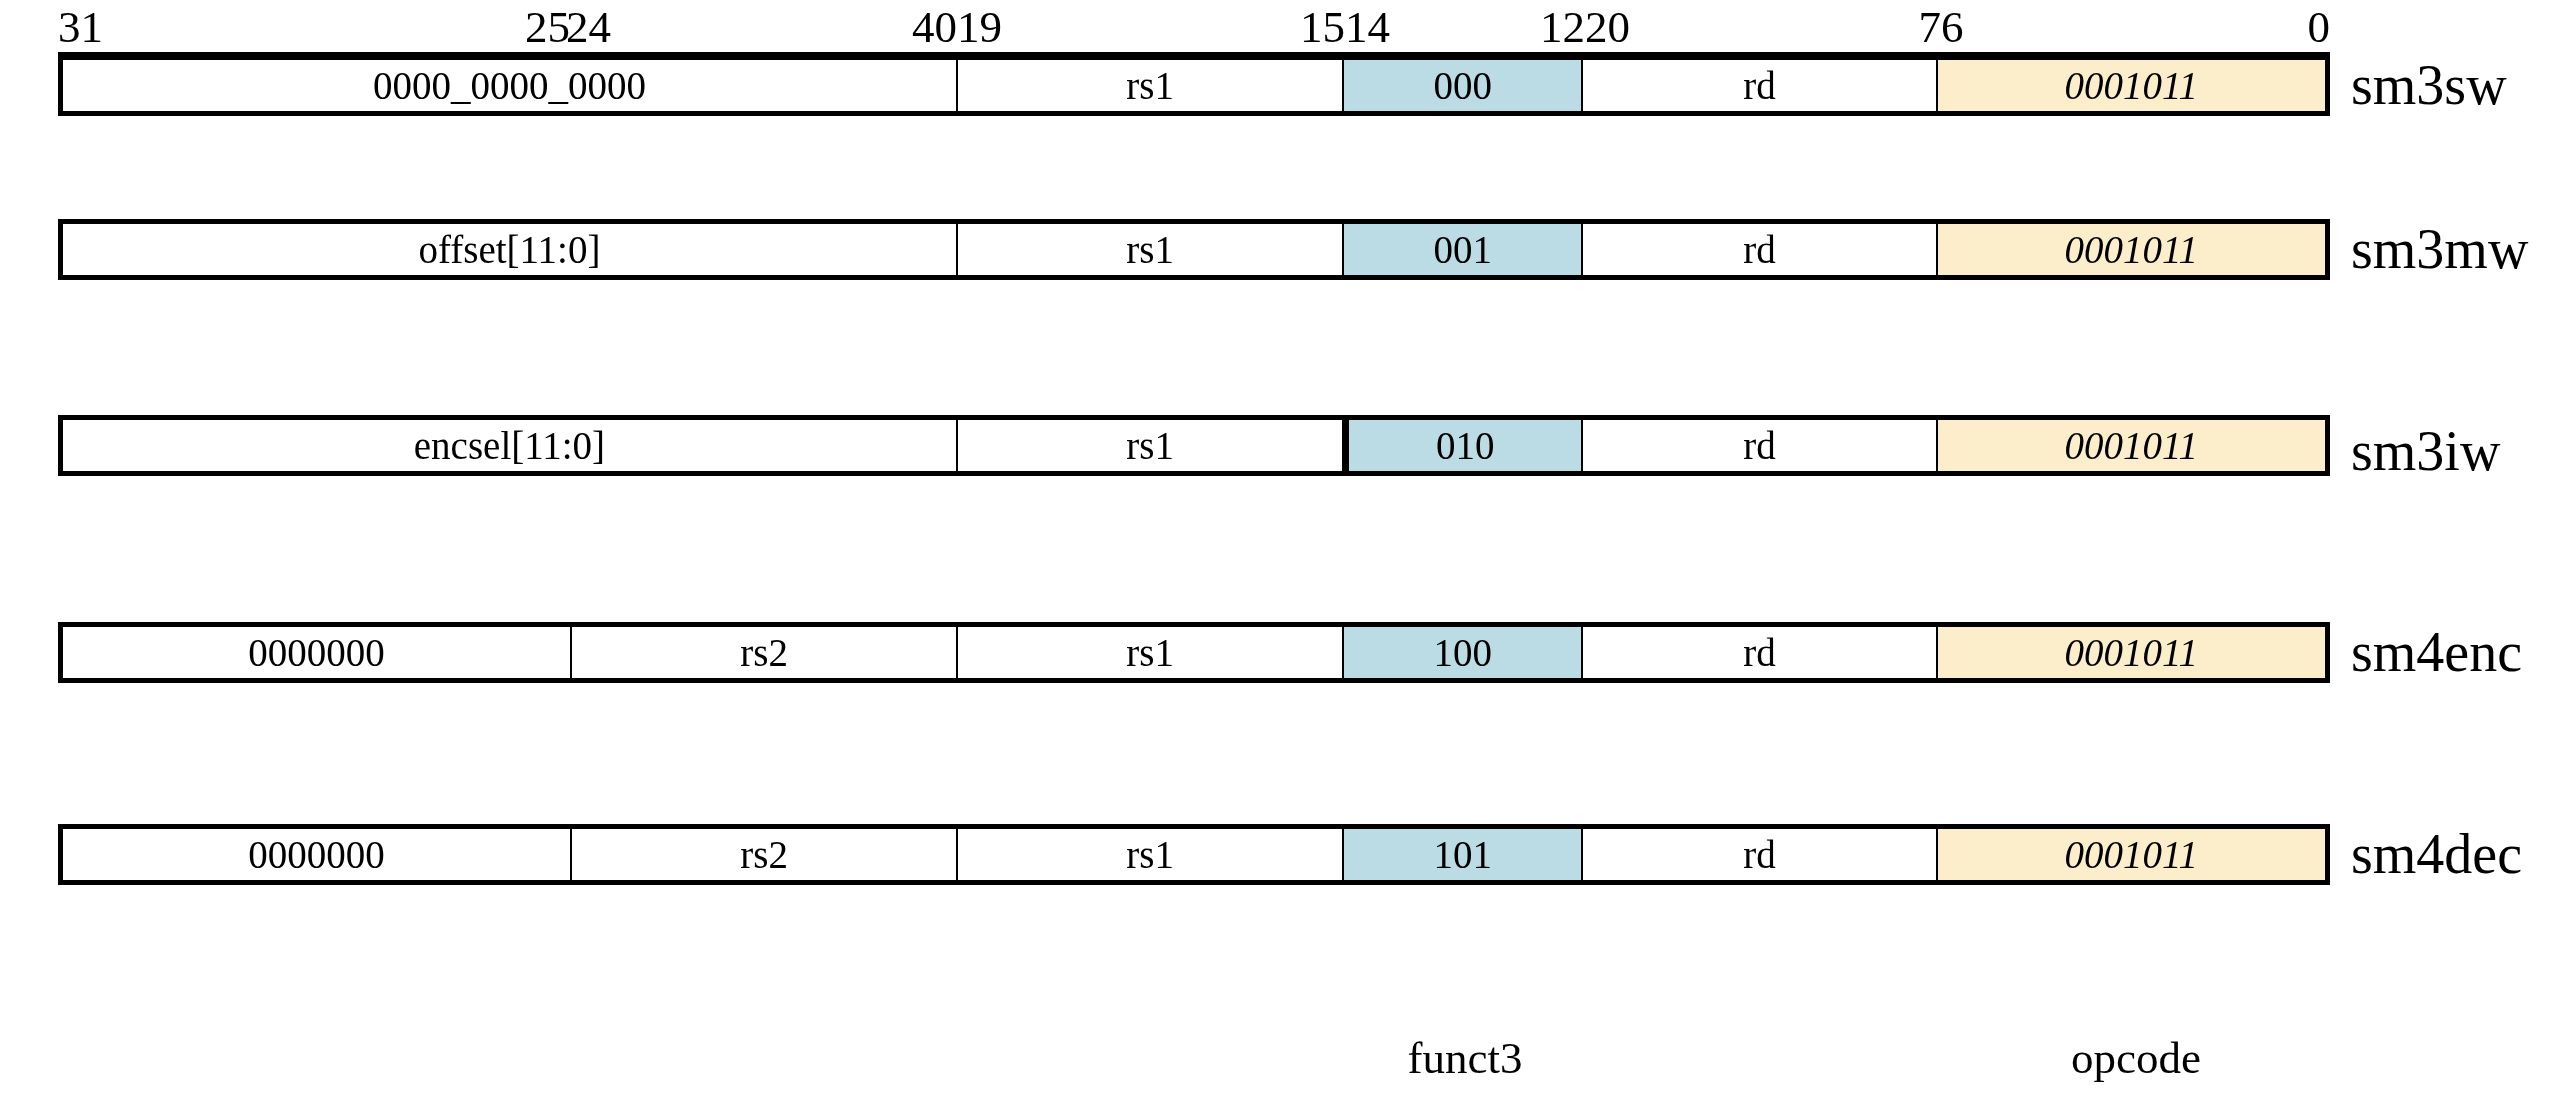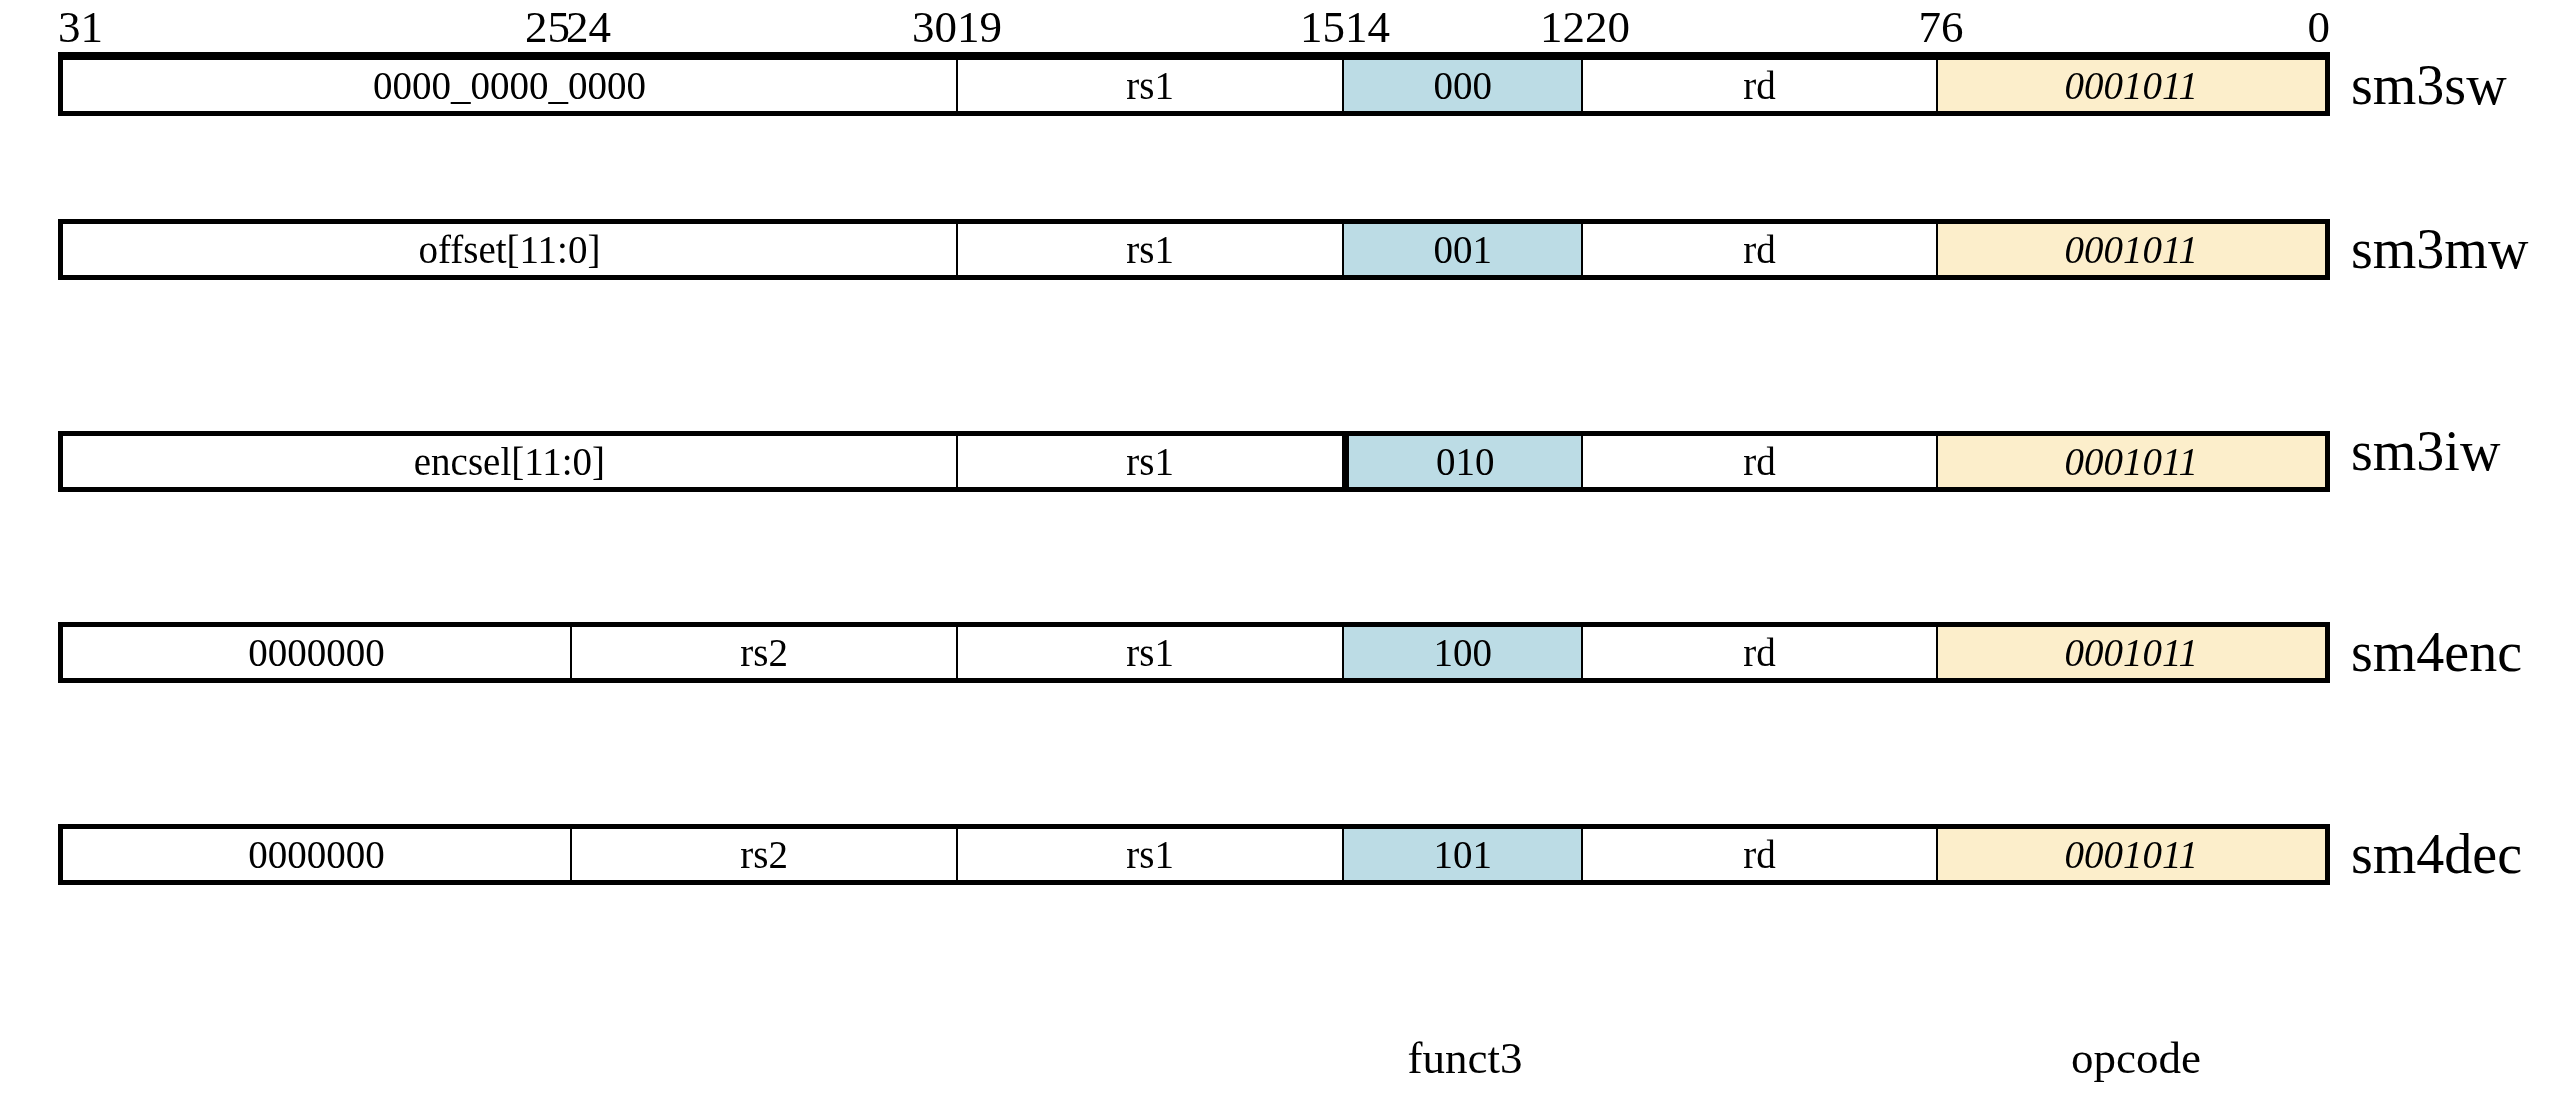--- a/index.html
+++ b/index.html
@@ -105,21 +105,21 @@
 <body>
 
 <div id="diagram">
 
   <div class="ruler">
     <div class="ruler-line"></div>
 
   <div class="bit-num left" style="left: 0px;">31</div>
       <div class="bit-num right" style="left: 512px;">25</div>
       <div class="bit-num left" style="left: 508px;">24</div>
-      <div class="bit-num right" style="left: 899px;">30</div>
+      <div class="bit-num right" style="left: 899px;">40</div>
       <div class="bit-num left" style="left: 899px;">19</div>
       <div class="bit-num right" style="left: 1287px;">15</div>
       <div class="bit-num left" style="left: 1287px;">14</div>
       <div class="bit-num right" style="left: 1527px;">12</div>
       <div class="bit-num left" style="left: 1527px;">20</div>
       <div class="bit-num right" style="left: 1883px;">7</div>
       <div class="bit-num left" style="left: 1883px;">6</div>
       <div class="bit-num right" style="left: 2272px;">0</div>
     </div>
 
@@ -132,21 +132,21 @@
     </div>
     <div class="mnemonic" style="top: 55px;">sm3sw</div>
     <div class="row" style="top: 219px;">
       <div class="cell" style="width: 39.563%;">offset[11:0]</div>
       <div class="cell" style="width: 17.085%;">rs1</div>
       <div class="cell funct3" style="width: 10.565%;">001</div>
       <div class="cell" style="width: 15.665%;">rd</div>
       <div class="cell opcode" style="width: 17.122%;">0001011</div>
     </div>
     <div class="mnemonic" style="top: 219px;">sm3mw</div>
-    <div class="row" style="top: 431px;">
+    <div class="row" style="top: 415px;">
       <div class="cell" style="width: 39.563%;">encsel[11:0]</div>
       <div class="cell" style="width: 17.085%;">rs1</div>
       <div class="cell funct3 thickleft" style="width: 10.565%;">010</div>
       <div class="cell" style="width: 15.665%;">rd</div>
       <div class="cell opcode" style="width: 17.122%;">0001011</div>
     </div>
     <div class="mnemonic" style="top: 421px;">sm3iw</div>
     <div class="row" style="top: 622px;">
       <div class="cell" style="width: 22.513%;">0000000</div>
       <div class="cell" style="width: 17.05%;">rs2</div>

